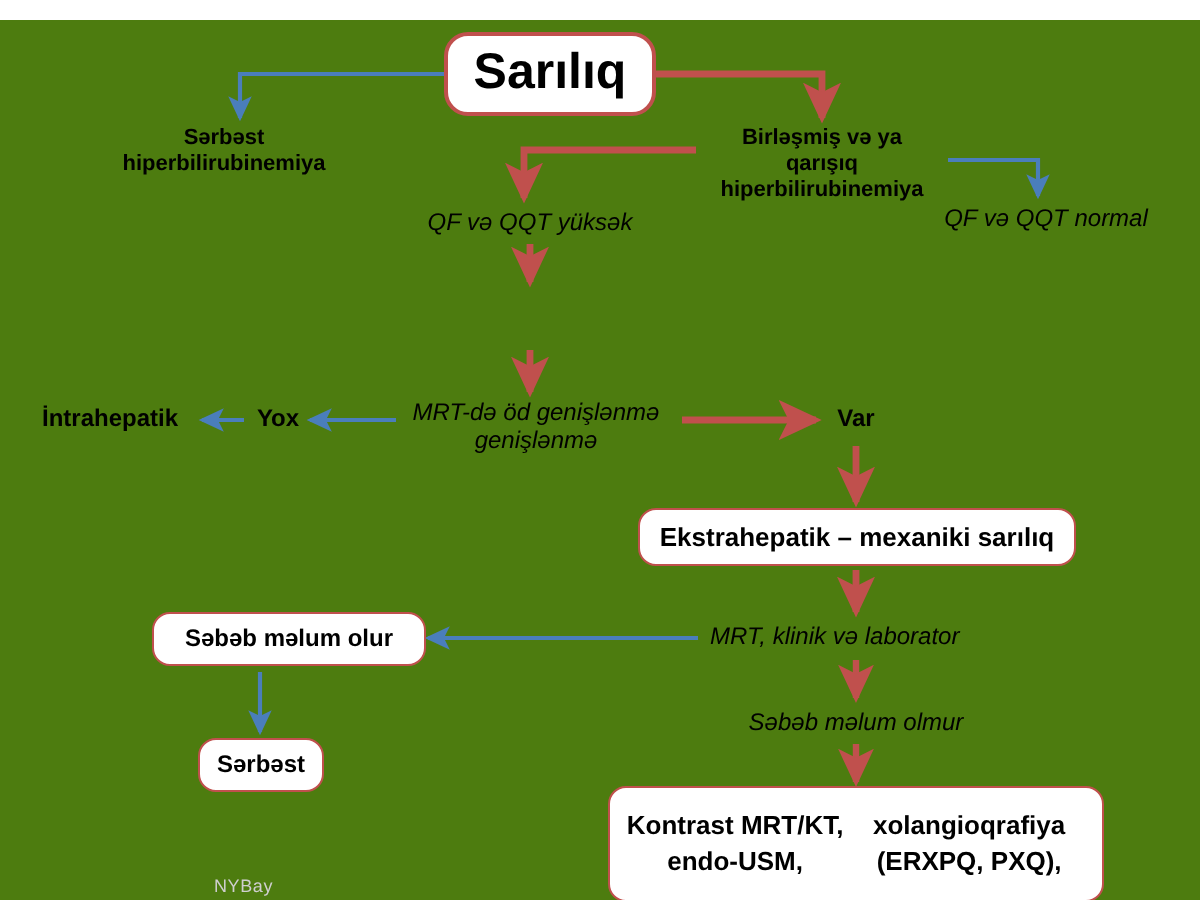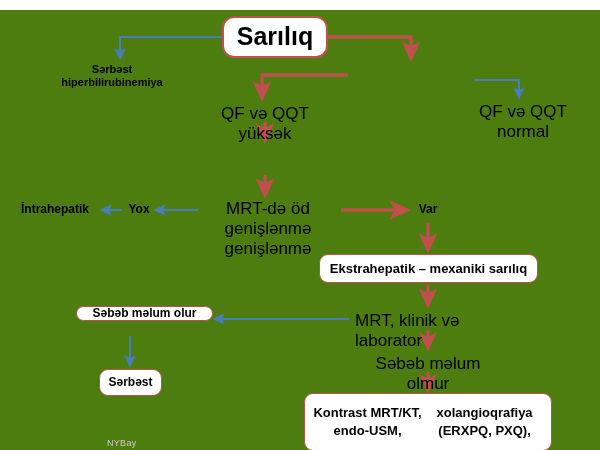--- a/index.html
+++ b/index.html
@@ -31,21 +31,22 @@
     line-height: 1.18;
     color: #000000;
   }
   
   .label-bold {
     font-weight: bold;
     font-size: 11px;
   }
   .label-plain {
     font-weight: normal;
-    font-size: 17px;
+    font-size: 12px;
+    font-style: italic;
   }
   
   .box {
     border: 1.6px solid #c0504d;
     border-radius: 9px;
     background: #ffffff;
     font-weight: bold;
     display: flex;
     align-items: center;
     justify-content: center;
@@ -118,20 +119,24 @@
 
   <div class="node box box-title" style="left:222px; top:6px; width:106px; height:42px;">
     <span>Sarılıq</span>
   </div>
 
   <div class="node label-bold" style="left:44px; top:53px; width:136px;">
     <div>Sərbəst</div>
     <div>hiperbilirubinemiya</div>
   </div>
 
+  <div class="node label-bold" style="left:344px; top:53px; width:134px;">
+    <div>Birləşmiş və ya</div>
+    <div>qarışıq hiperbilirubinemiya</div>
+  </div>
 
   <div class="node label-plain" style="left:197px; top:94px; width:136px;">
     <span>QF və QQT yüksək</span>
   </div>
 
   <div class="node label-plain" style="left:453px; top:92px; width:140px;">
     <span>QF və QQT normal</span>
   </div>
 
 
@@ -153,21 +158,21 @@
   </div>
 
   <div class="node box box-md" style="left:319px; top:244px; width:219px; height:29px;">
     <span>Ekstrahepatik – mexaniki sarılıq</span>
   </div>
 
   <div class="node label-plain" style="left:355px; top:301px; width:156px; text-align:left;">
     <span>MRT, klinik və laborator</span>
   </div>
 
-  <div class="node box box-sm" style="left:76px; top:296px; width:137px; height:15px;">
+  <div class="node box box-sm" style="left:76px; top:296px; width:137px; height:27px;">
     <span>Səbəb məlum olur</span>
   </div>
 
   <div class="node label-plain" style="left:352px; top:344px; width:152px;">
     <span>Səbəb məlum olmur</span>
   </div>
 
   <div class="node box box-sm" style="left:99px; top:359px; width:63px; height:27px;">
     <span>Sərbəst</span>
   </div>

